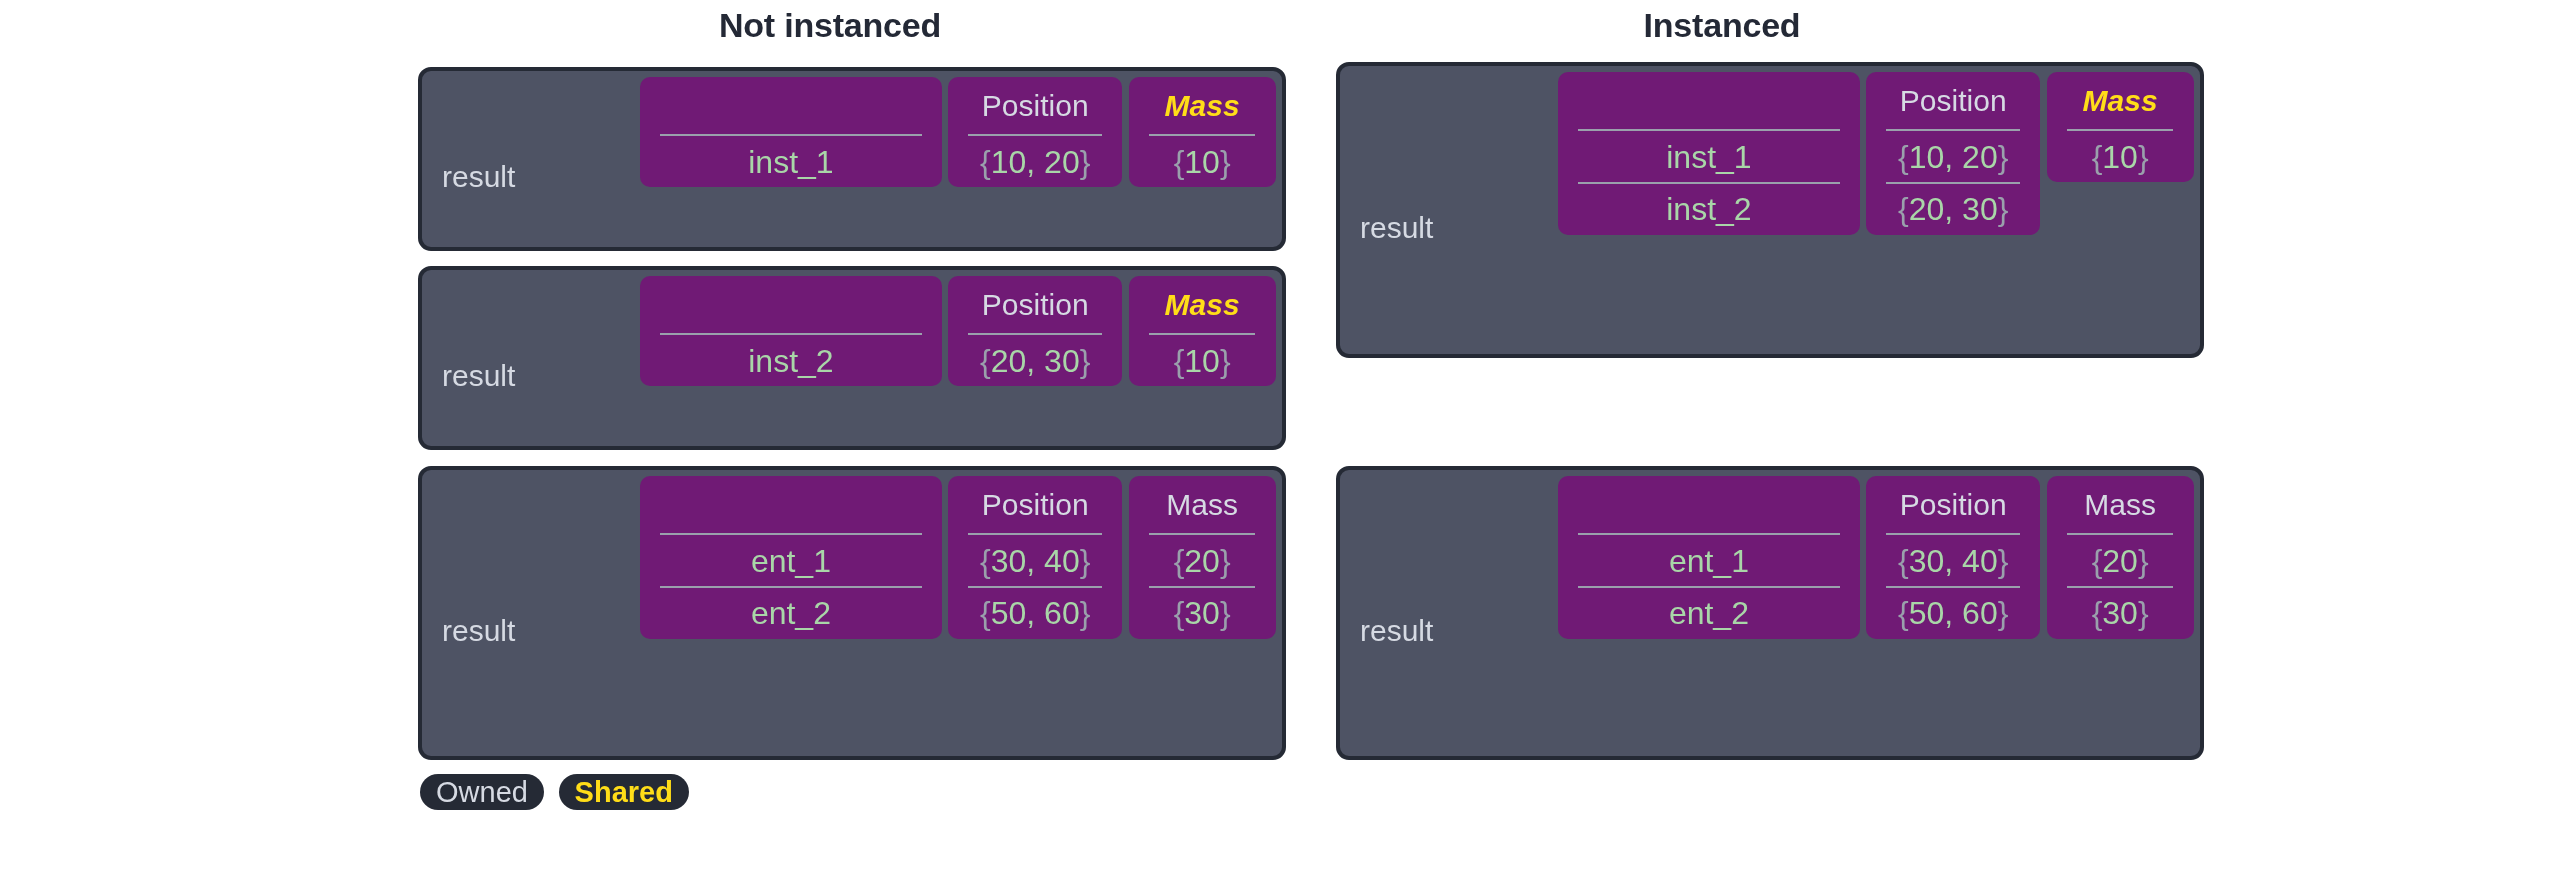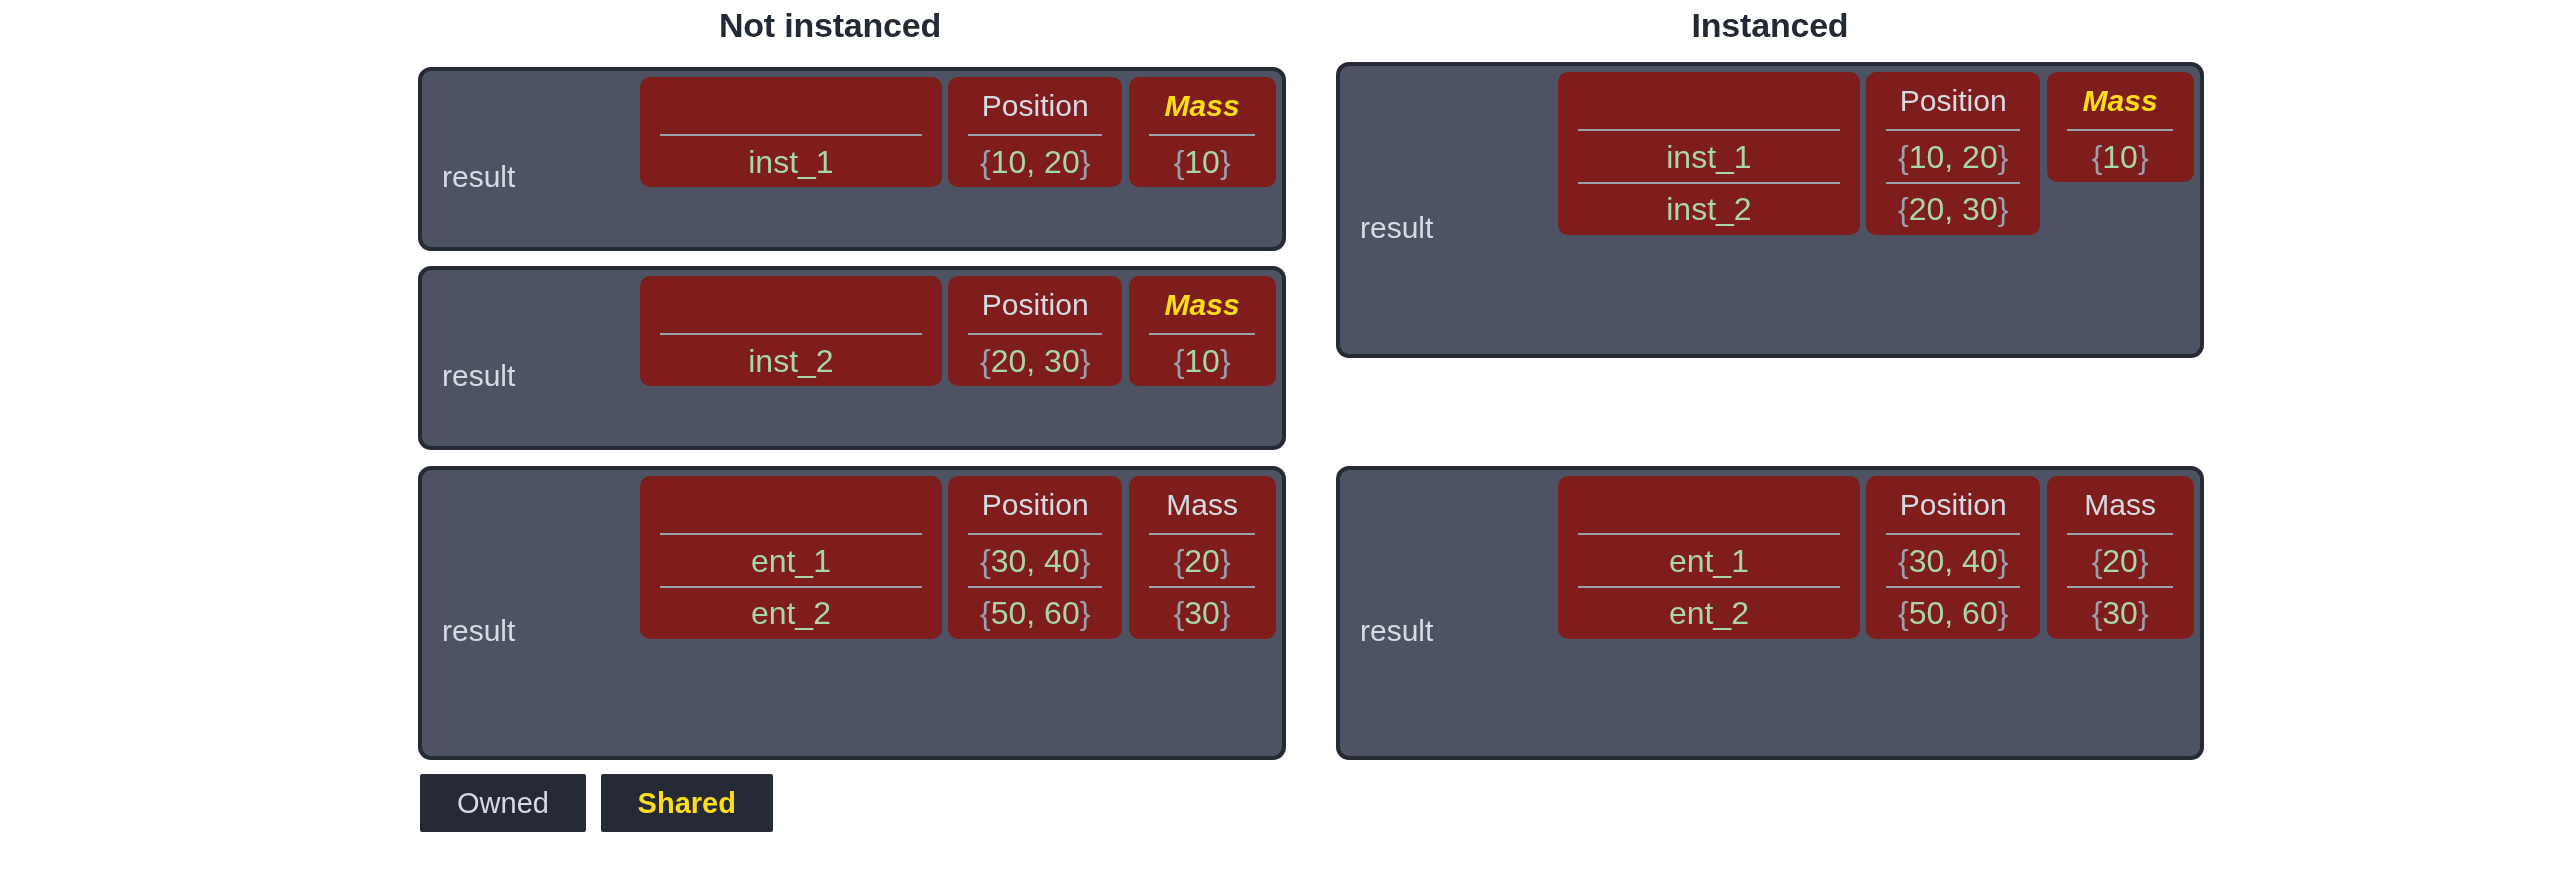--- a/index.html
+++ b/index.html
@@ -24,21 +24,21 @@
   .col-title {
     position: absolute;
     font-size: 34px;
     font-weight: bold;
     color: #242936;
     text-align: center;
     letter-spacing: -0.2px;
     white-space: nowrap;
   }
   .col-title.left  { left: 396px;  width: 868px; top: 5.5px; }
-  .col-title.right { left: 1336px; width: 868px; top: 5.5px; }
+  .col-title.right { left: 1288px; width: 868px; top: 5.5px; }
 
   
   .tbl {
     position: absolute;
     background: #4e5364;
     border: 4.6px solid #252a35;
     border-radius: 13px;
     box-sizing: border-box;
     display: flex;
     align-items: flex-start;
@@ -61,21 +61,21 @@
   .cols {
     display: flex;
     align-items: flex-start;
     gap: 6.4px;
     padding: 6.4px 6.4px 6.4px 0;
     flex: 1 1 auto;
     align-self: stretch;
   }
 
   .col {
-    background: #7f1d1d;
+    background: #701a75;
     border-radius: 10px;
     box-sizing: border-box;
     display: flex;
     flex-direction: column;
     align-items: stretch;
     padding: 0 16.5px;
     min-width: 0;
   }
   .col.grow { flex: 1 1 auto; }
 
@@ -116,26 +116,26 @@
   .cell .v { color: #a9d6a8; }
 
   
   .legend {
     position: absolute;
     display: flex;
     gap: 14.7px;
   }
   .chip {
     background: #252a35;
-    border-radius: 2px;
-    height: 58px;
+    border-radius: 18px;
+    height: 36px;
     display: flex;
     align-items: center;
     justify-content: center;
-    padding: 0 37px;
+    padding: 0 16px;
     font-size: 29px;
     line-height: 1;
     color: #d6dae3;
     white-space: nowrap;
     box-sizing: border-box;
   }
   .chip.shared {
     color: #ffdd18;
     font-weight: bold;
   }

